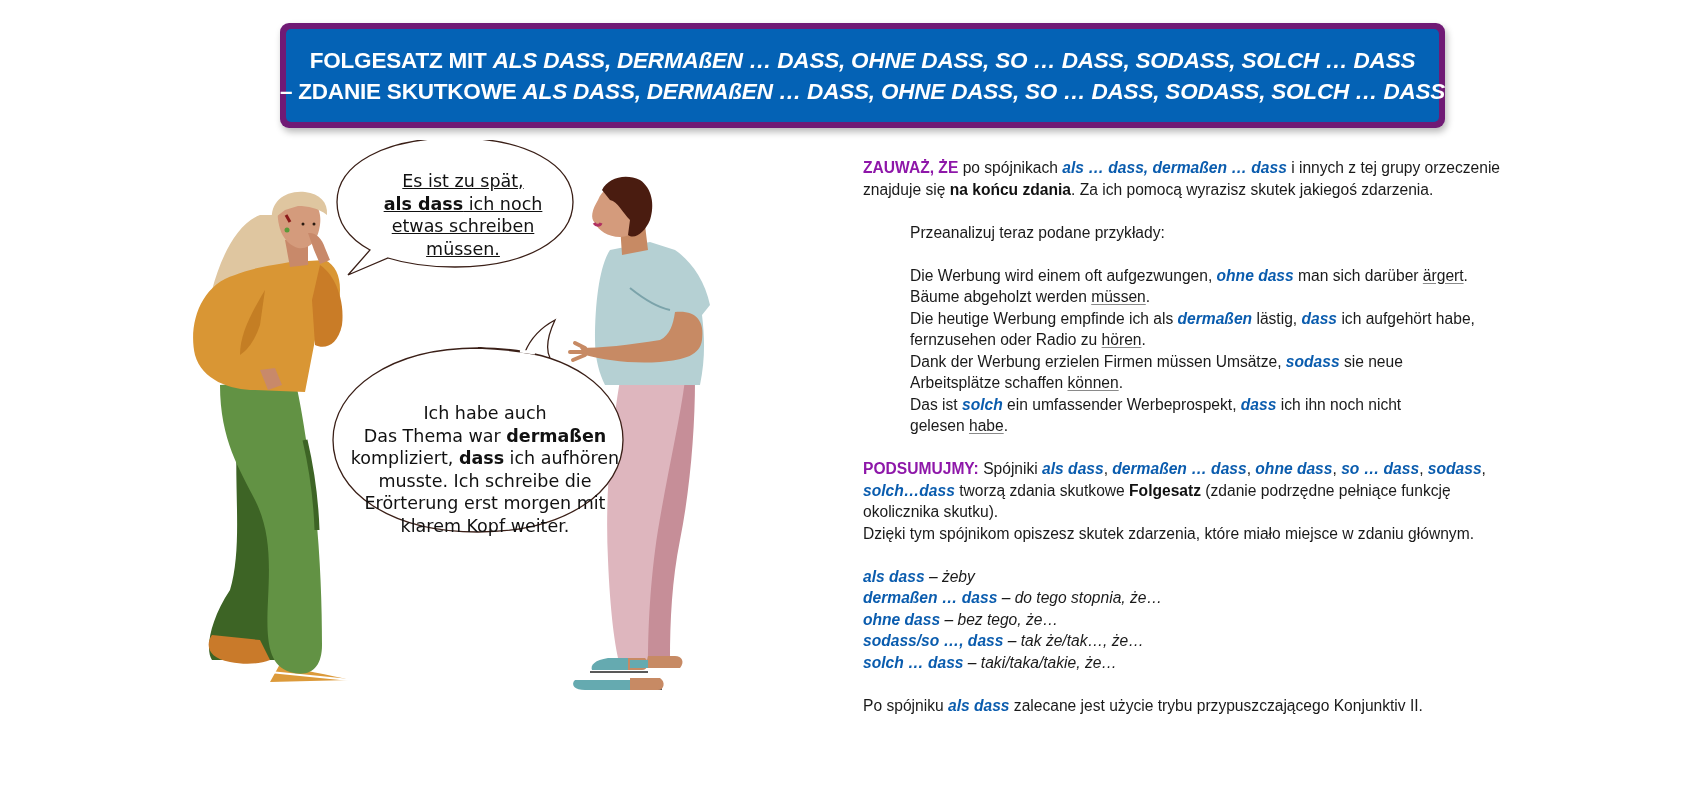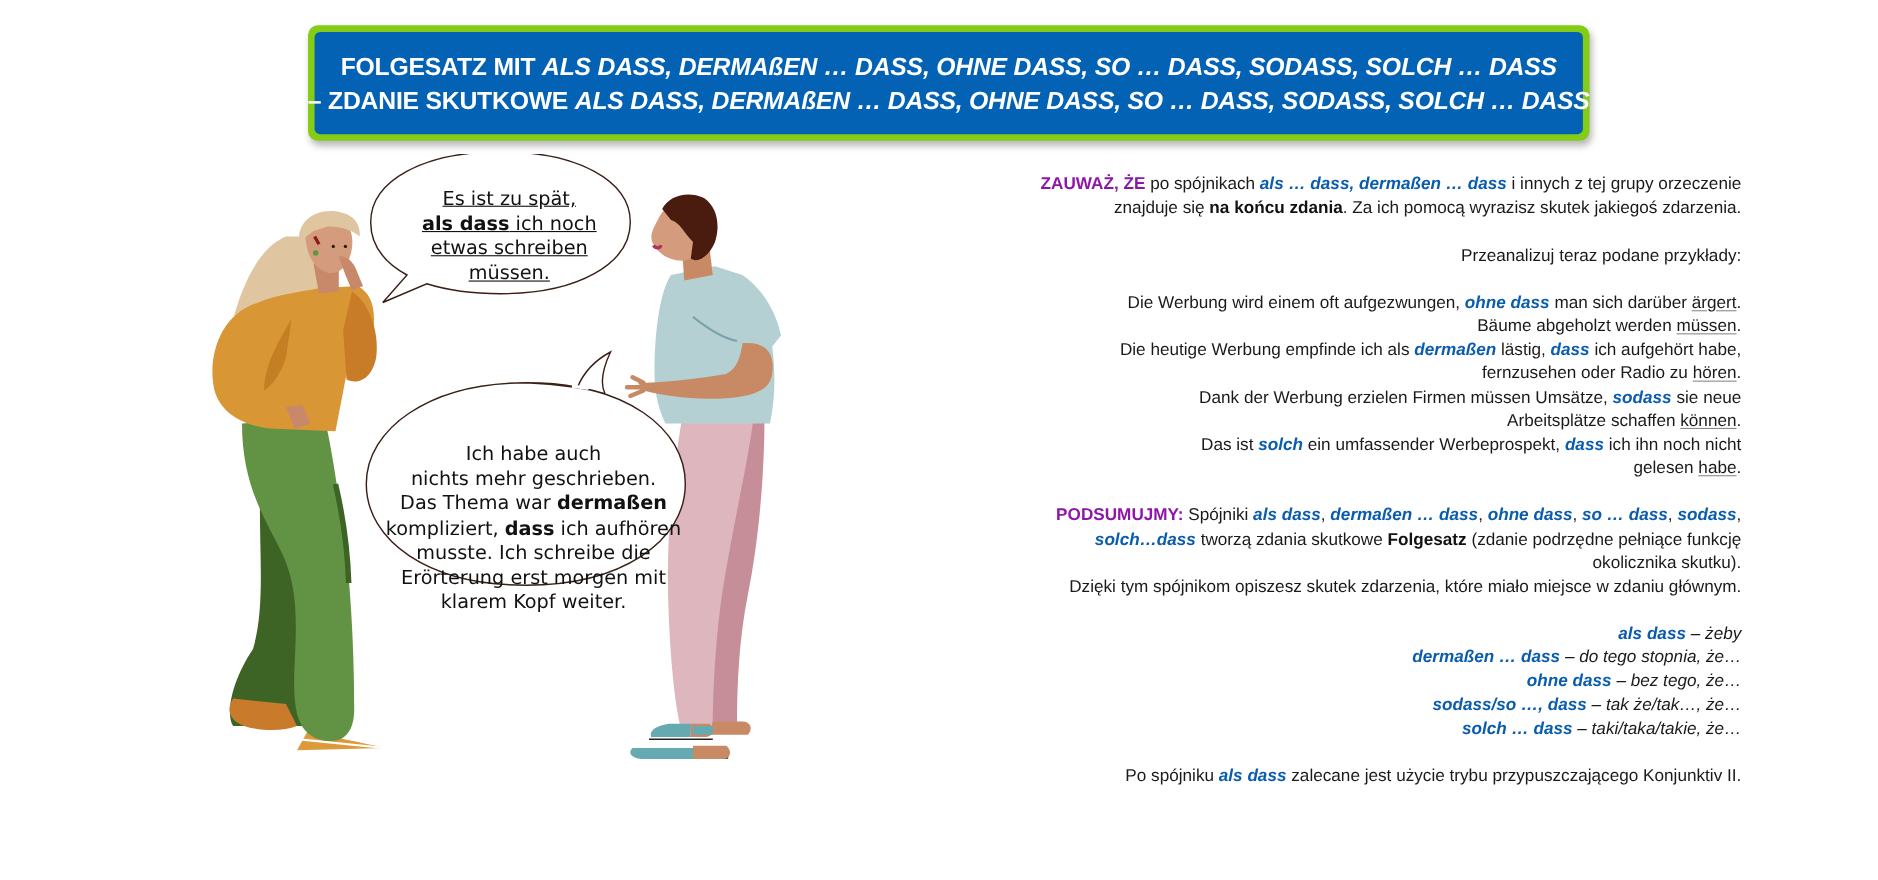--- a/index.html
+++ b/index.html
@@ -2,21 +2,21 @@
 <html><head>
   <meta charset="utf-8">
   <style>
     * { box-sizing: border-box; margin: 0; padding: 0; }
     html, body { width: 1707px; height: 800px; background: #ffffff; overflow: hidden; }
     body { position: relative; font-family: "DejaVu Sans", "Liberation Sans", sans-serif; color: #1a1a1a; }
 
     
     .title-frame {
       position: absolute; left: 280px; top: 23px; width: 1165px; height: 105px;
-      background: #84cc16; border-radius: 9px;
+      background: #701a75; border-radius: 9px;
       box-shadow: 2px 4px 7px rgba(0,0,0,0.28);
       padding: 6px;
     }
     .title-box {
       width: 100%; height: 100%; background: #0462b5; border-radius: 5px;
       display: flex; flex-direction: column; align-items: center; justify-content: center;
       color: #ffffff; font-family: "Liberation Sans", sans-serif; letter-spacing: -0.2px;
     }
     .title-line1 { font-size: 22.5px; font-weight: bold; line-height: 31px; white-space: nowrap; }
     .title-line2 { font-size: 22.5px; font-weight: bold; line-height: 31px; white-space: nowrap; }
@@ -32,21 +32,21 @@
     }
     .bubble-text b { font-weight: bold; }
     .bubble1-text { left: 168px; top: 30px; width: 210px; text-decoration: underline; }
     .bubble2-text { left: 140px; top: 262px; width: 310px; }
 
     
     .content {
       position: absolute; left: 863px; top: 157px; width: 720px;
       font-family: "Liberation Sans", sans-serif; font-size: 15.6px; line-height: 21.5px; color: #1a1a1a;
     }
-    .content p { white-space: nowrap; text-align: right; }
+    .content p { white-space: nowrap; }
     .purple { color: #8e17a9; font-weight: bold; }
     .blue { color: #0a5cae; font-weight: bold; font-style: italic; }
     .bold { font-weight: bold; color: #111; }
     .ul { text-decoration: underline; text-decoration-color: #8a8a8a; text-underline-offset: 2px; }
     .gloss { font-style: italic; }
     .indent { padding-left: 47px; }
     .gap { height: 21.5px; }
   </style>
 </head>
 <body>
@@ -136,21 +136,20 @@
 
   <div class="bubble-text bubble1-text">
     <div>Es ist zu spät,</div>
     <div><b>als dass</b><span> ich noch</span></div>
     <div>etwas schreiben</div>
     <div>müssen.</div>
   </div>
 
   <div class="bubble-text bubble2-text">
     <div>Ich habe auch</div>
-    <div>nichts mehr geschrieben.</div>
     <div><span>Das Thema war </span><b>dermaßen</b></div>
     <div><span>kompliziert, </span><b>dass</b><span> ich aufhören</span></div>
     <div>musste. Ich schreibe die</div>
     <div>Erörterung erst morgen mit</div>
     <div>klarem Kopf weiter.</div>
   </div>
 </div>
 
 <div class="content">
 

